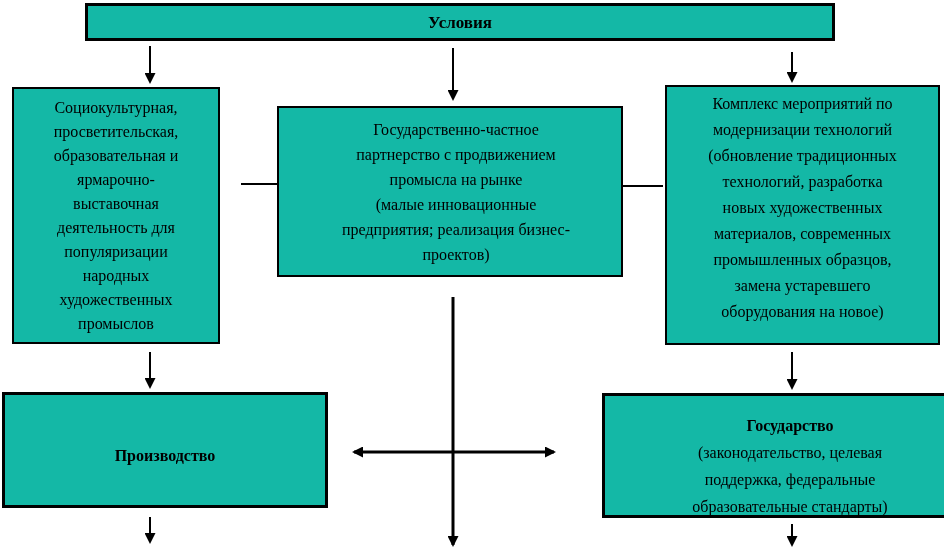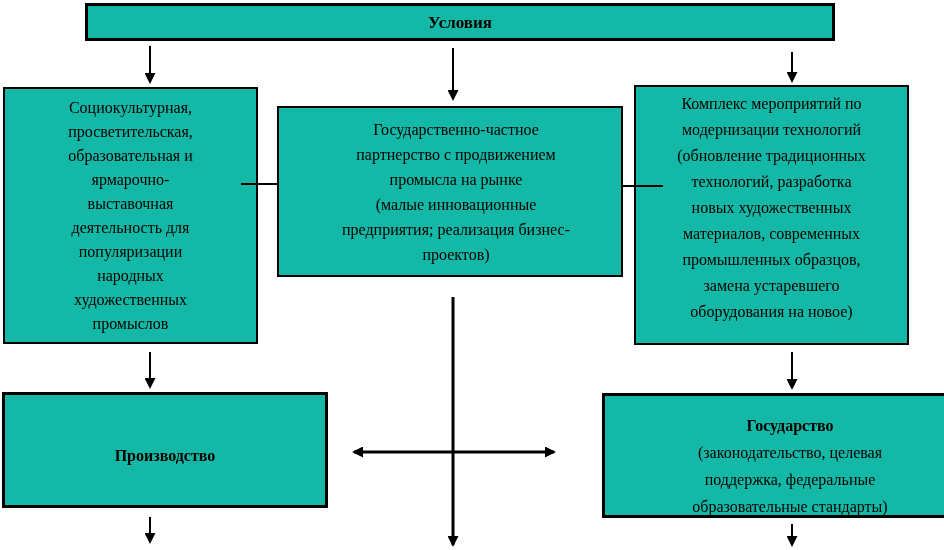--- a/index.html
+++ b/index.html
@@ -34,30 +34,30 @@
     align-items: flex-start;
     flex-direction: column;
   }
   .box.top-align .body, .box.top-align .title { width: 100%; }
 
   #conditions-box {
     left: 85px; top: 3px; width: 750px; height: 38px;
     font-weight: bold; font-size: 17px; line-height: 17px;
   }
   #left-box {
-    left: 3px; top: 87px; width: 255px; height: 257px;
+    left: 12px; top: 87px; width: 208px; height: 257px;
     line-height: 24px;
   }
   #center-box {
     left: 277px; top: 106px; width: 346px; height: 171px;
     line-height: 25px;
     padding-left: 12px;
   }
   #right-box {
-    left: 634px; top: 85px; width: 275px; height: 260px;
+    left: 665px; top: 85px; width: 275px; height: 260px;
     line-height: 26px;
     align-items: flex-start;
     padding-top: 4px;
   }
   #production-box {
     left: 2px; top: 392px; width: 326px; height: 116px;
     line-height: 26px;
     padding-top: 12px;
   }
   #state-box {

